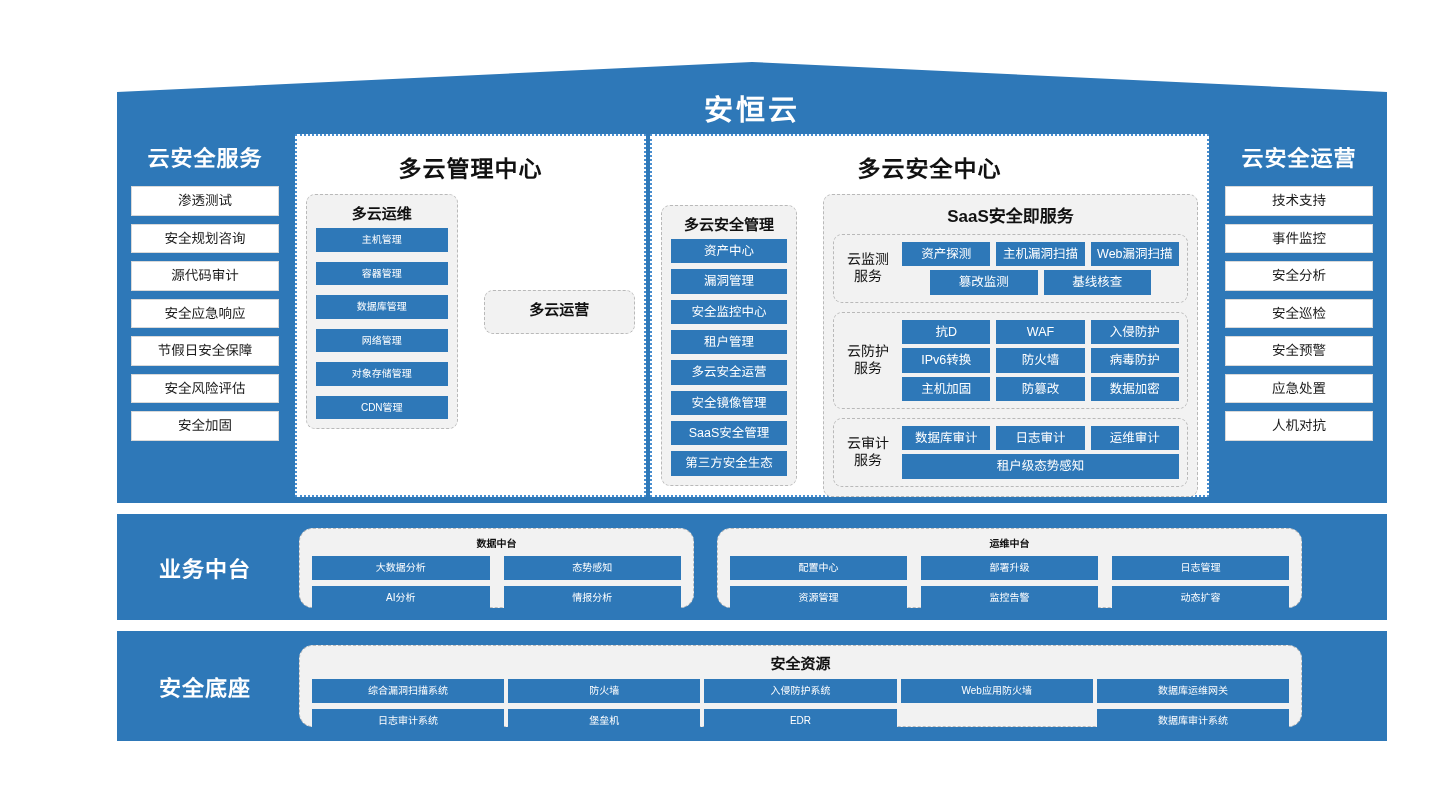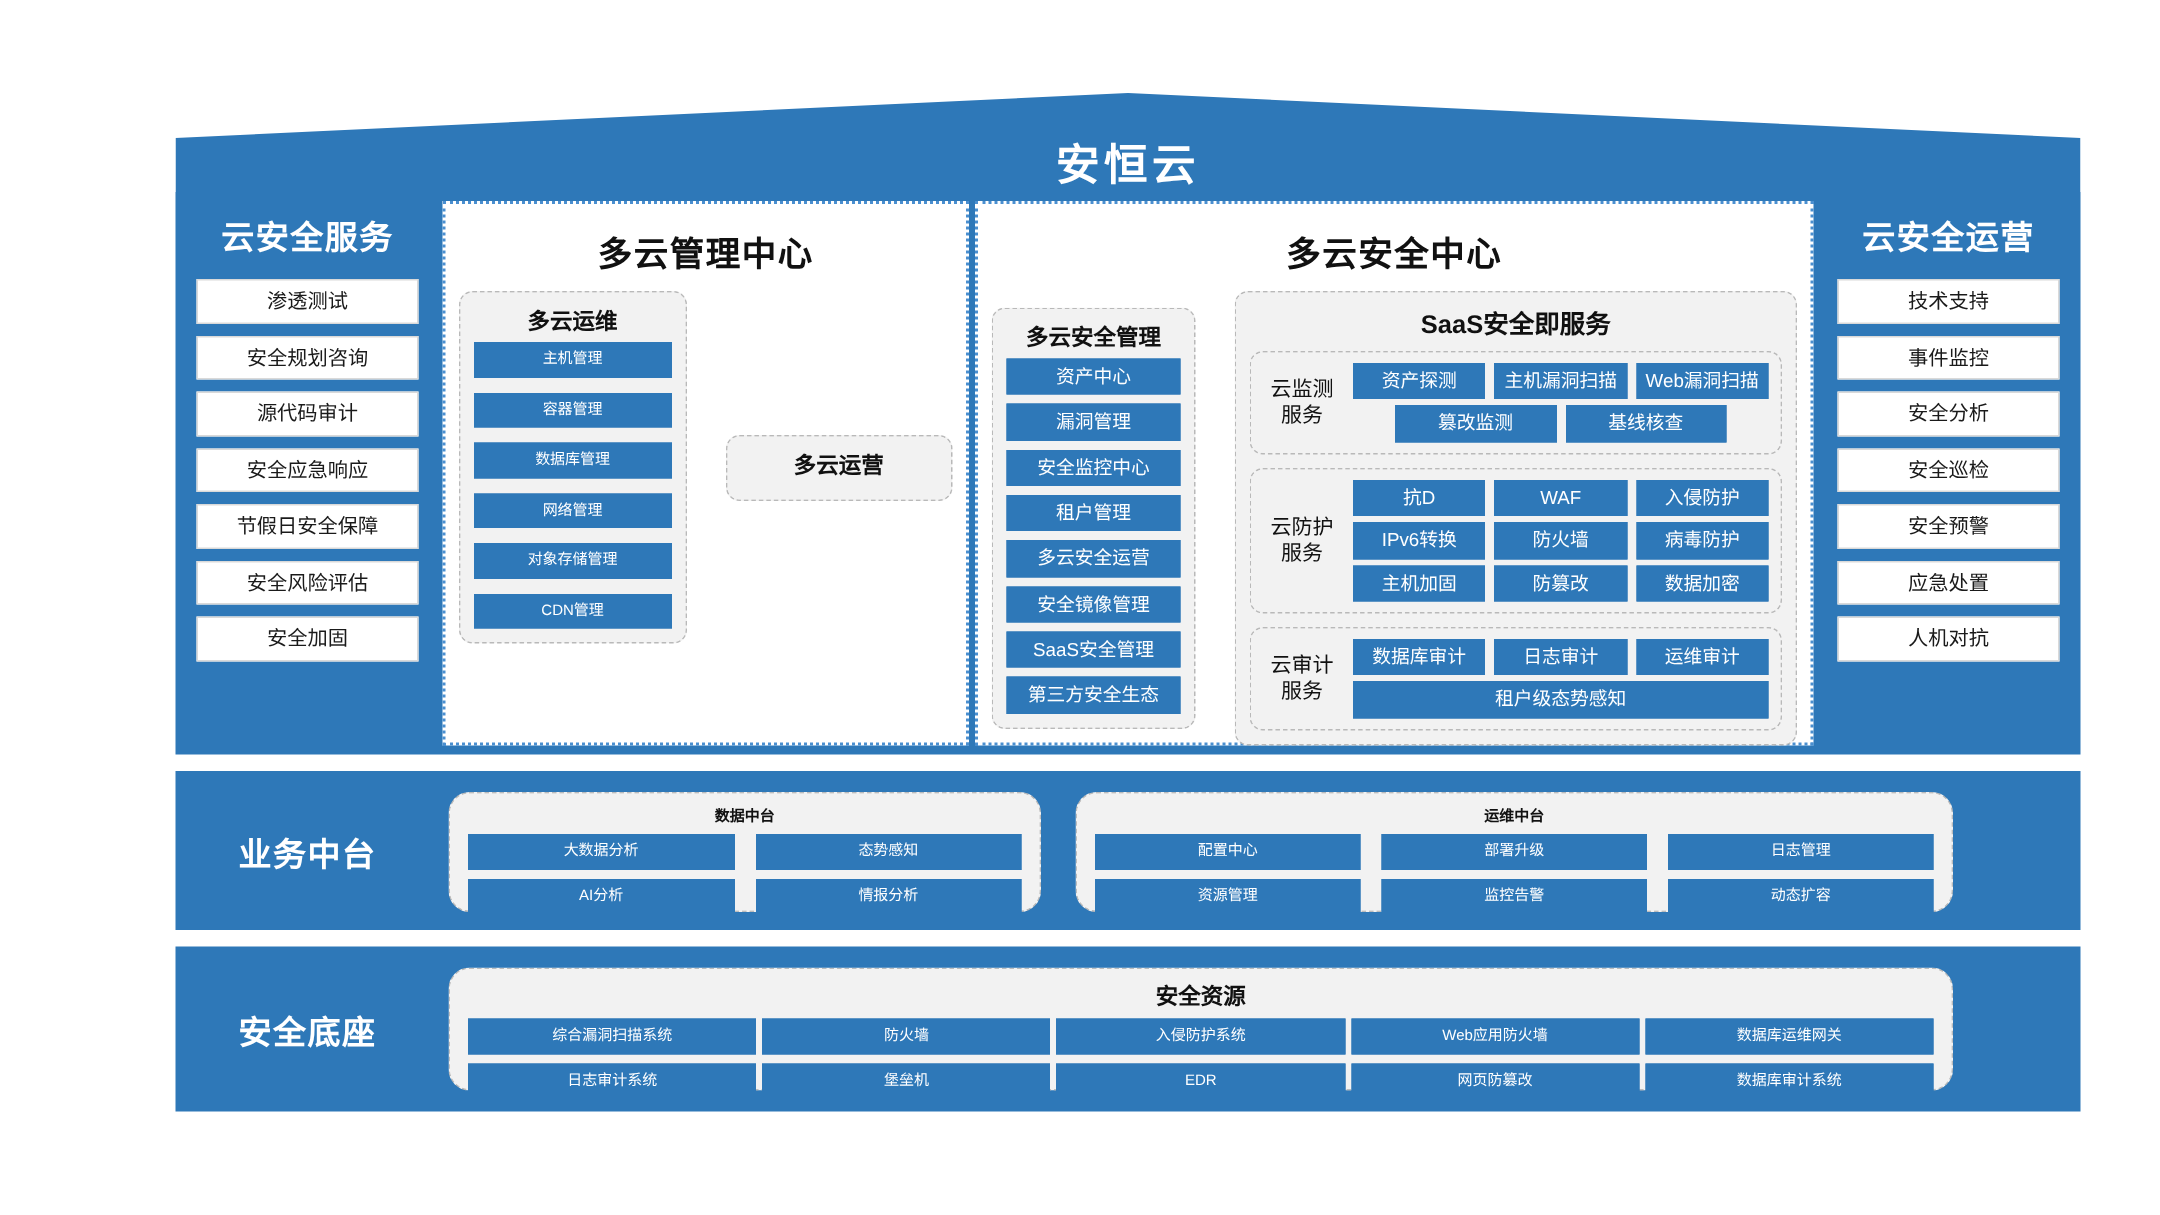--- a/index.html
+++ b/index.html
@@ -382,21 +382,20 @@
         <div class="rcol">
           <div class="chip">防火墙</div>
           <div class="chip">堡垒机</div>
         </div>
         <div class="rcol">
           <div class="chip">入侵防护系统</div>
           <div class="chip">EDR</div>
         </div>
         <div class="rcol">
           <div class="chip">Web应用防火墙</div>
-          <div class="chip">网页防篡改</div>
         </div>
         <div class="rcol">
           <div class="chip">数据库运维网关</div>
           <div class="chip">数据库审计系统</div>
         </div>
       </div>
     </div>
   </div>
 
 </div>

